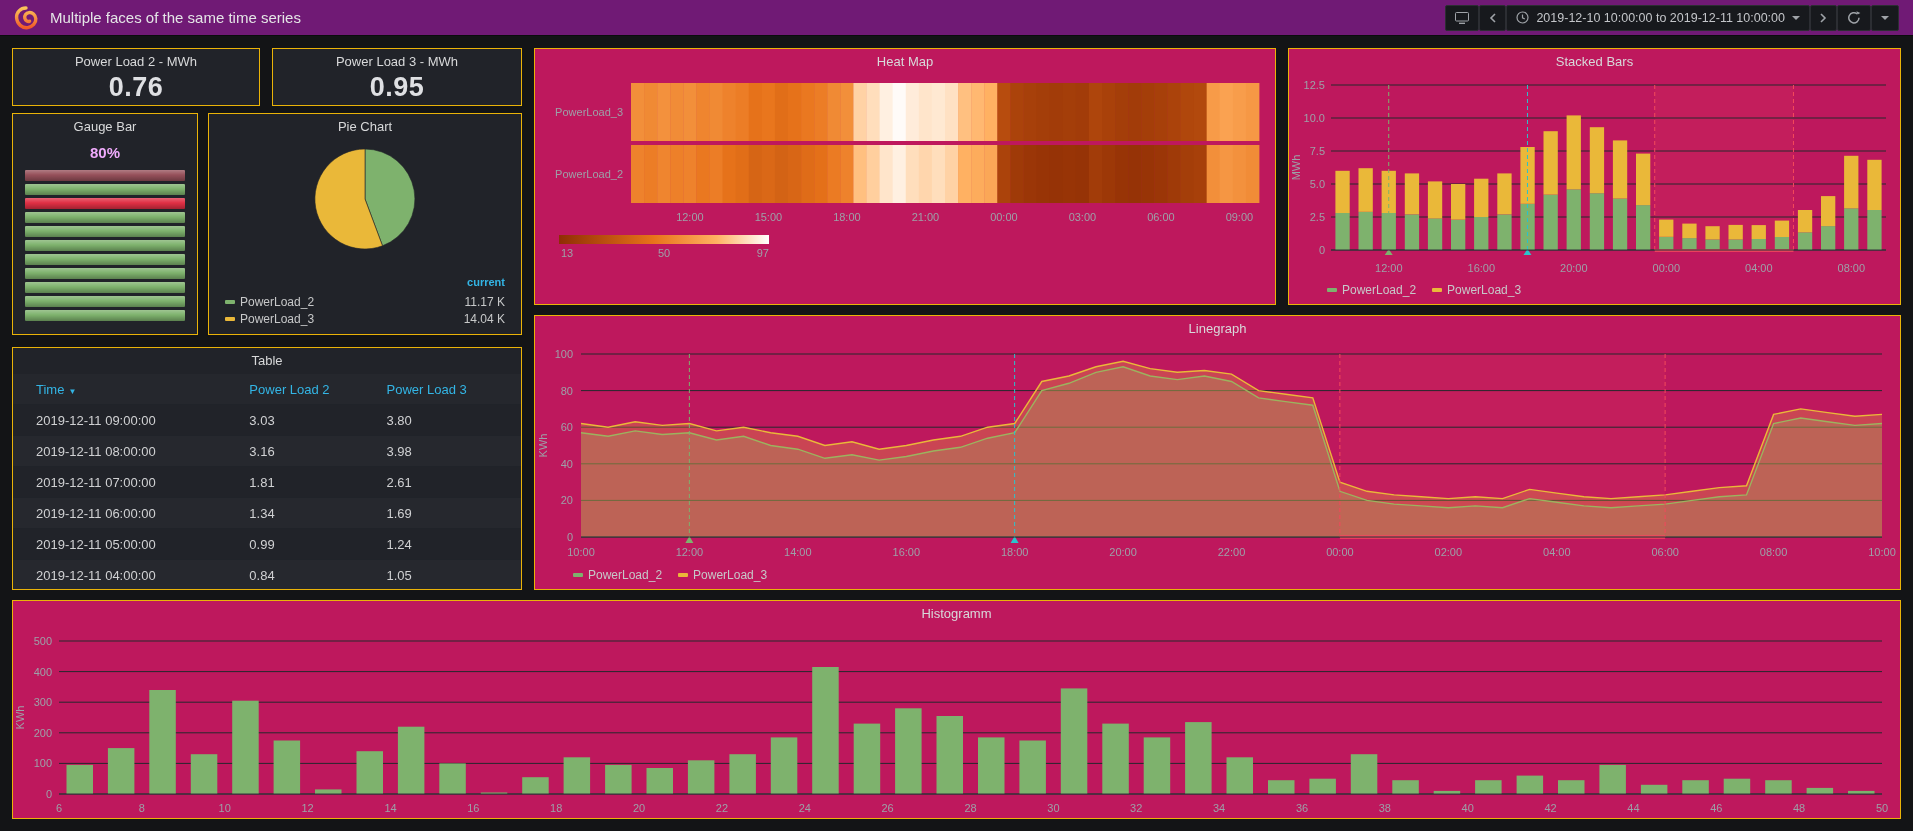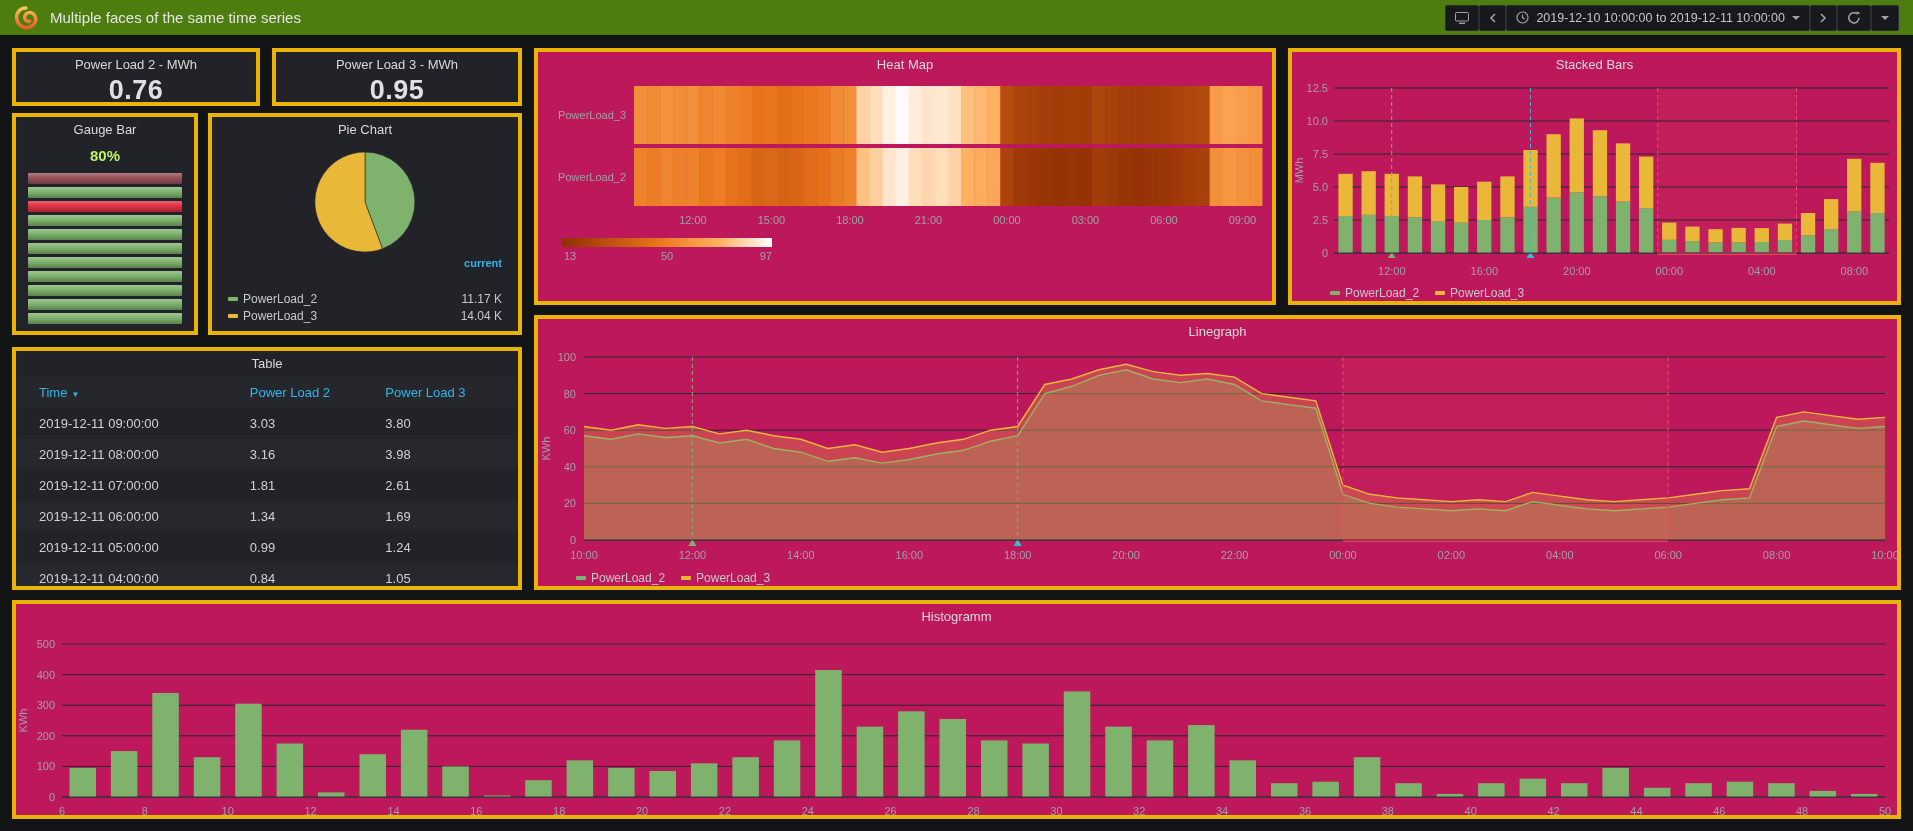--- a/index.html
+++ b/index.html
@@ -1,45 +1,45 @@
 <!DOCTYPE html>
 <html><head>
 <meta charset="utf-8">
 <style>
   *{box-sizing:border-box;margin:0;padding:0}
   html,body{width:1913px;height:831px;overflow:hidden}
   body{background:#131416;font-family:"Liberation Sans","DejaVu Sans",sans-serif;color:#d8d9da;-webkit-font-smoothing:antialiased}
 
   
-  .navbar{height:36px;display:flex;align-items:center;padding:8px 14px;background:#4d7c0f;border-bottom:1px solid #0b0c0e}
+  .navbar{height:36px;display:flex;align-items:center;padding:8px 14px;background:#701a75;border-bottom:1px solid #0b0c0e}
   .logo{width:24px;height:24px;display:flex;align-items:center;justify-content:center;cursor:pointer}
   .nav-title{font-size:15px;margin-left:12px;color:#e4e5e6}
   .nav-right{margin-left:auto;display:flex;gap:0;align-items:center}
   .nav-btn{display:flex;align-items:center;gap:7px;height:26px;padding:0 9px;background:#17191d;border:1px solid #2c2e33;border-radius:2px;color:#c3c5c9;font-size:12.5px;cursor:pointer;font-family:inherit}
   .caret{width:0;height:0;border-left:4px solid transparent;border-right:4px solid transparent;border-top:4px solid #9fa3a8;display:inline-block}
 
   
   .dash{position:relative;height:795px}
-  .panel{position:absolute;background:#1b1d22;border:4px solid #eab308;overflow:hidden}
+  .panel{position:absolute;background:#1b1d22;border:1px solid #eab308;overflow:hidden}
   .panel.lighter{background:#212329}
   .panel.darker{background:#be185d}
   .panel-title{height:26px;line-height:26px;text-align:center;font-size:13px;color:#d8d9da;font-weight:500;cursor:pointer;white-space:nowrap}
 
   
   .stat-value{text-align:center;font-size:27px;font-weight:700;color:#dfe0e3;margin-top:-3px;letter-spacing:.5px}
 
   
-  .gauge-value{color:#bef264;text-align:center;font-size:15px;font-weight:700;height:26px;line-height:26px}
+  .gauge-value{color:#f0abfc;text-align:center;font-size:15px;font-weight:700;height:26px;line-height:26px}
   .gauge-bars{display:flex;flex-direction:column;gap:3px;padding:4px 12px 10px}
   .gbar{height:11px;border-radius:1px;background-image:linear-gradient(180deg,rgba(255,255,255,.25),rgba(255,255,255,0) 45%,rgba(0,0,0,.28))}
 
   
   .pie-wrap{display:flex;justify-content:center;padding-top:6px}
   .pie-legend{position:absolute;left:16px;right:16px;bottom:7px;font-size:12px;color:#c7c8c9}
-  .plh{text-align:right;color:#33b5e5;font-size:11px;font-weight:700;margin-bottom:21px;cursor:pointer}
+  .plh{text-align:right;color:#33b5e5;font-size:11px;font-weight:700;margin-bottom:5px;cursor:pointer}
   .plr{display:flex;justify-content:space-between;align-items:center;height:17px}
   .plv{color:#c7c8c9}
 
   
   .legend{height:20px;display:flex;align-items:center;gap:16px;padding-left:38px;font-size:12px;color:#c7c8c9}
   .li{display:flex;align-items:center;gap:5px;cursor:pointer}
   .li i{display:inline-block;width:10px;height:4px;border-radius:1px}
 
   
   .gtable{font-size:13px;color:#d0d1d3}

